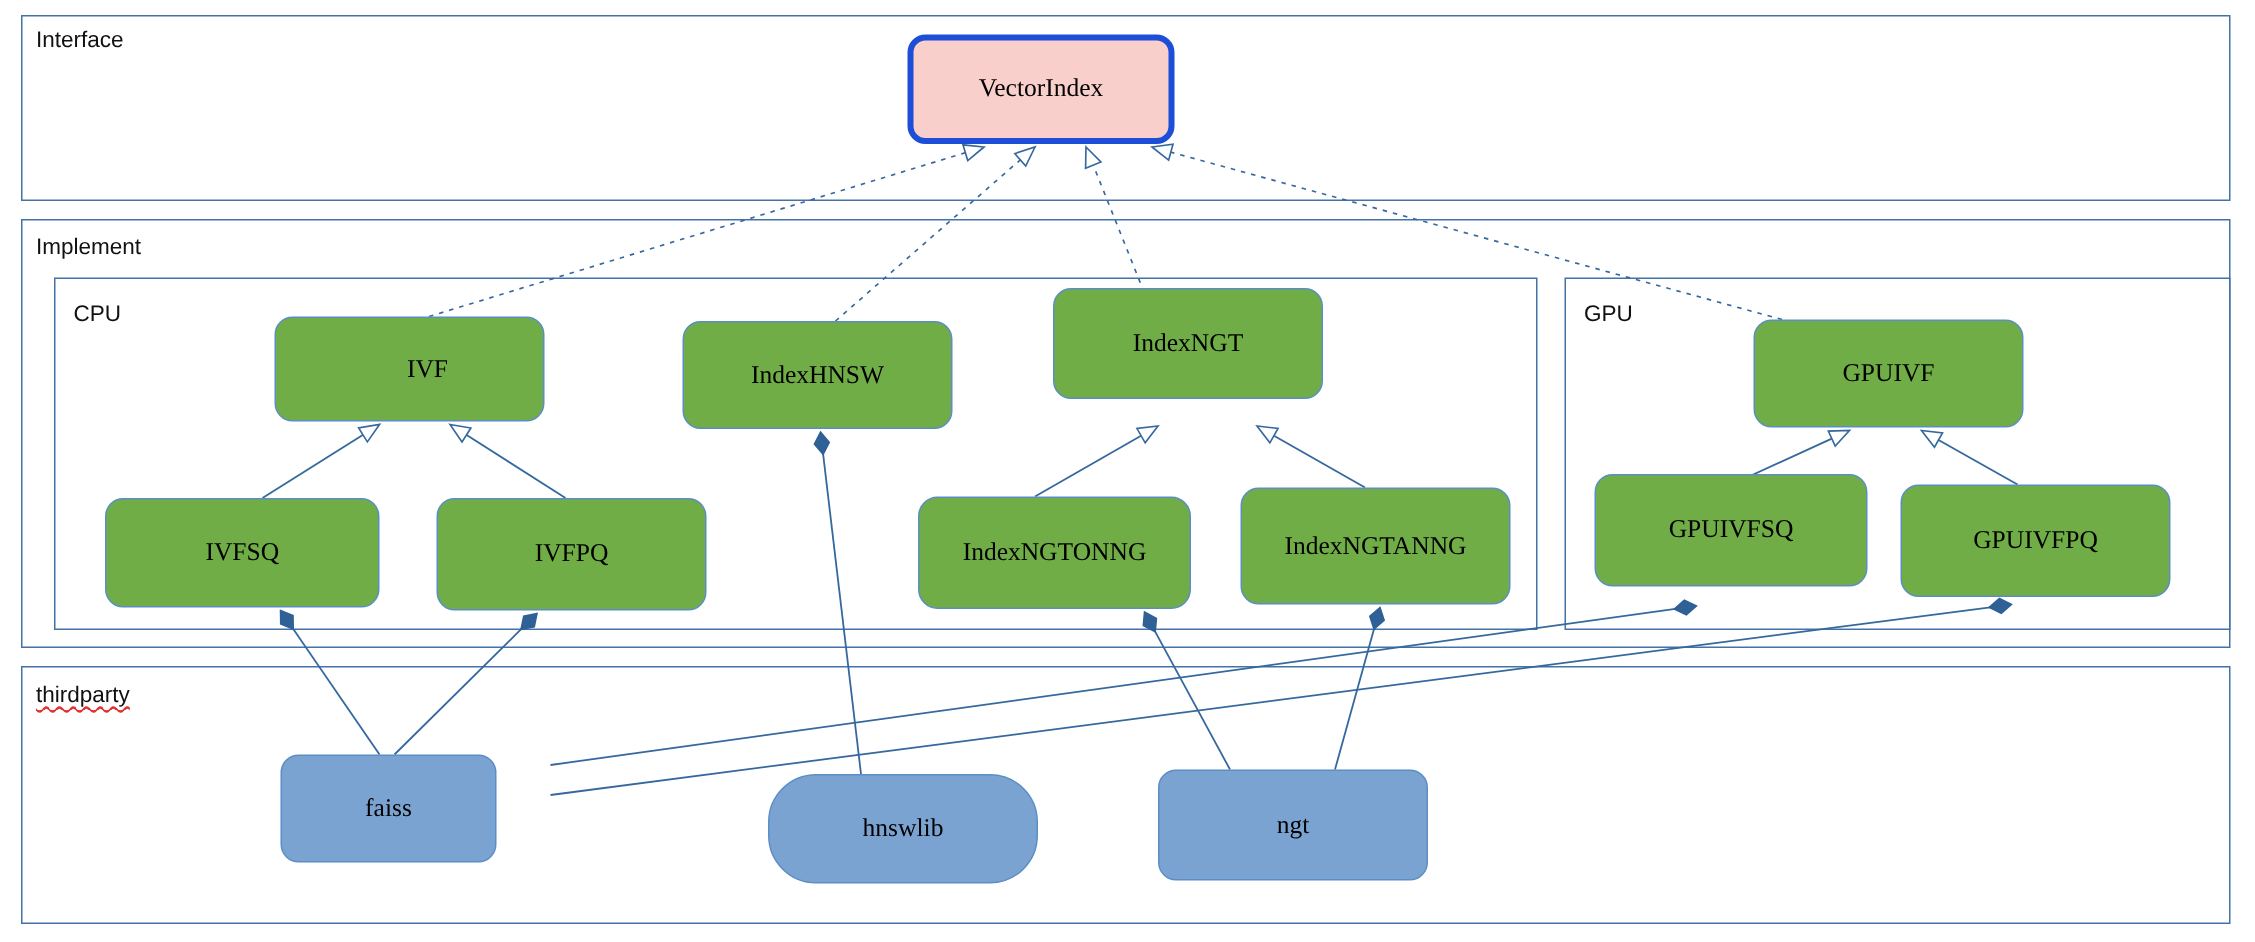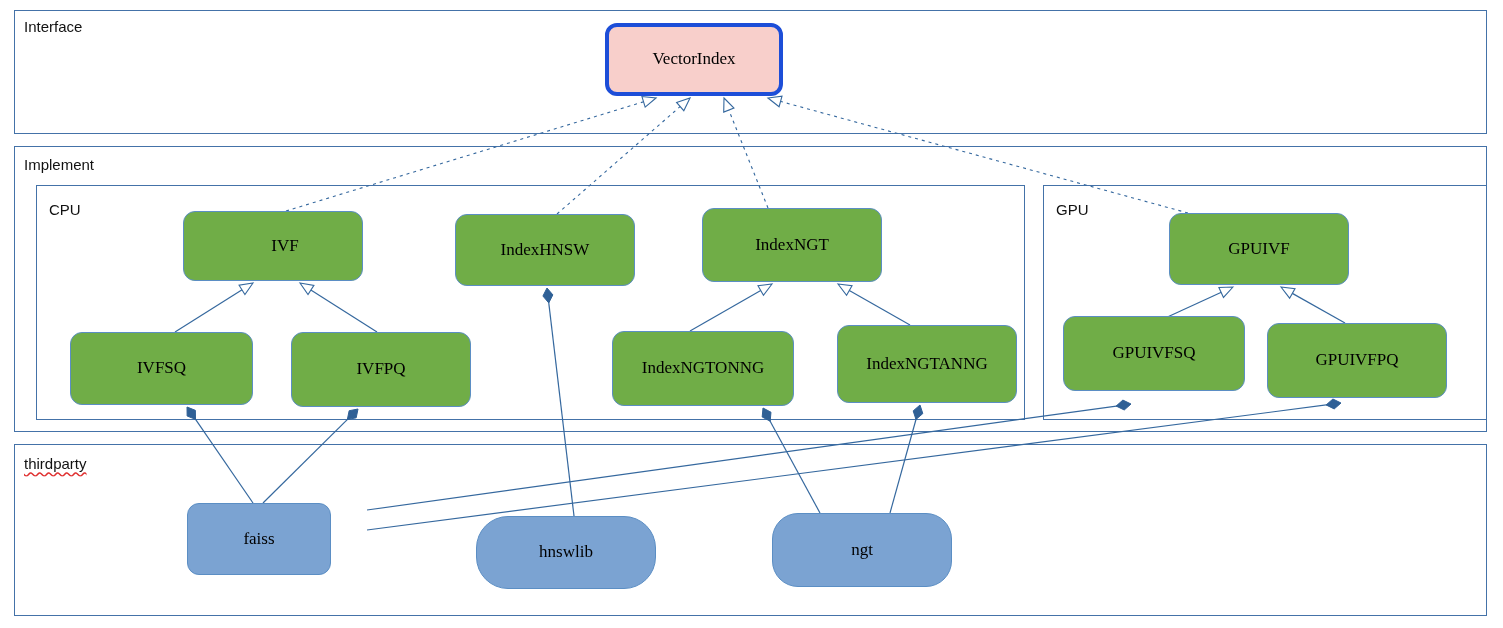--- a/index.html
+++ b/index.html
@@ -118,31 +118,31 @@
       <line x1="367" y1="530" x2="1328.1091208659434" y2="404.68084358318805" stroke="#35689e" stroke-width="1.2"></line>
       <line x1="574" y1="516" x2="548.5287914659701" y2="300.9097946015255" stroke="#35689e" stroke-width="1.2"></line>
       <line x1="820" y1="513" x2="769.202194217755" y2="419.425094611654" stroke="#35689e" stroke-width="1.2"></line>
       <line x1="890" y1="513" x2="916.5206297707807" y2="417.5257328251892" stroke="#35689e" stroke-width="1.2"></line>
     </svg>
 
   <div id="nodes">
       <div class="node interface" style="left: 605px; top: 23px; width: 178px; height: 73px;">VectorIndex</div>
       <div class="node impl" style="left: 183px; top: 211px; width: 180px; height: 70px; padding-left: 24px;">IVF</div>
       <div class="node impl" style="left: 455px; top: 214px; width: 180px; height: 72px;">IndexHNSW</div>
-      <div class="node impl" style="left: 702px; top: 208px; width: 180px; height: 74px;">IndexNGT</div>
+      <div class="node impl" style="left: 702px; top: 192px; width: 180px; height: 74px;">IndexNGT</div>
       <div class="node impl" style="left: 1169px; top: 213px; width: 180px; height: 72px;">GPUIVF</div>
       <div class="node impl" style="left: 70px; top: 332px; width: 183px; height: 73px; text-align: right;">IVFSQ</div>
       <div class="node impl" style="left: 291px; top: 332px; width: 180px; height: 75px;">IVFPQ</div>
-      <div class="node impl" style="left: 612px; top: 331px; width: 182px; height: 75px;">IndexNGTONNG</div>
-      <div class="node impl" style="left: 827px; top: 325px; width: 180px; height: 78px; margin-left: 10px;">IndexNGTANNG</div>
+      <div class="node impl" style="left: 612px; top: 331px; width: 182px; height: 75px; border-radius: 13px;">IndexNGTONNG</div>
+      <div class="node impl" style="left: 827px; top: 325px; width: 180px; height: 78px;">IndexNGTANNG</div>
       <div class="node impl" style="left: 1063px; top: 316px; width: 182px; height: 75px;">GPUIVFSQ</div>
       <div class="node impl" style="left: 1267px; top: 323px; width: 180px; height: 75px;">GPUIVFPQ</div>
       <div class="node thirdparty" style="left: 187px; top: 503px; width: 144px; height: 72px;">faiss</div>
-      <div class="node thirdparty" style="left: 476px; top: 516px; width: 180px; height: 73px; border-radius: 32px;">hnswlib</div>
-      <div class="node thirdparty" style="left: 772px; top: 513px; width: 180px; height: 74px; border-radius: 26px;">ngt</div>
+      <div class="node thirdparty" style="left: 512px; top: 516px; width: 180px; height: 73px; border-radius: 32px;">hnswlib</div>
+      <div class="node thirdparty" style="left: 772px; top: 513px; width: 180px; height: 74px;">ngt</div>
     </div>
 
   <svg id="edges-top" viewBox="0 0 1503 628" xmlns="http://www.w3.org/2000/svg">
       <polygon points="656,98 645.1733875433906,107.05728782331609 641.9604284211355,96.53697919292325" fill="#ffffff" stroke="#35689e" stroke-width="1.1"></polygon>
       <polygon points="690,98 683.817977477208,110.68986199797669 676.5876743249784,102.39994545274789" fill="#ffffff" stroke="#35689e" stroke-width="1.1"></polygon>
       <polygon points="724,98 733.9347005924723,108.02754826156081 723.7214569927345,112.11284570145594" fill="#ffffff" stroke="#35689e" stroke-width="1.1"></polygon>
       <polygon points="768,98 781.9909672810046,96.12841389675523 779.0859900778088,106.73789585625317" fill="#ffffff" stroke="#35689e" stroke-width="1.1"></polygon>
       <polygon points="253,283 244.9176290548946,294.5726090362423 239.06618790054696,285.25807005585216" fill="#ffffff" stroke="#35689e" stroke-width="1.1"></polygon>
       <polygon points="300,283 313.92041454757975,285.3392432159845 308.014784133455,294.61951958103765" fill="#ffffff" stroke="#35689e" stroke-width="1.1"></polygon>
       <polygon points="772,284 763.4563418298181,295.23636529626395 757.9862845245747,285.692861061584" fill="#ffffff" stroke="#35689e" stroke-width="1.1"></polygon>

